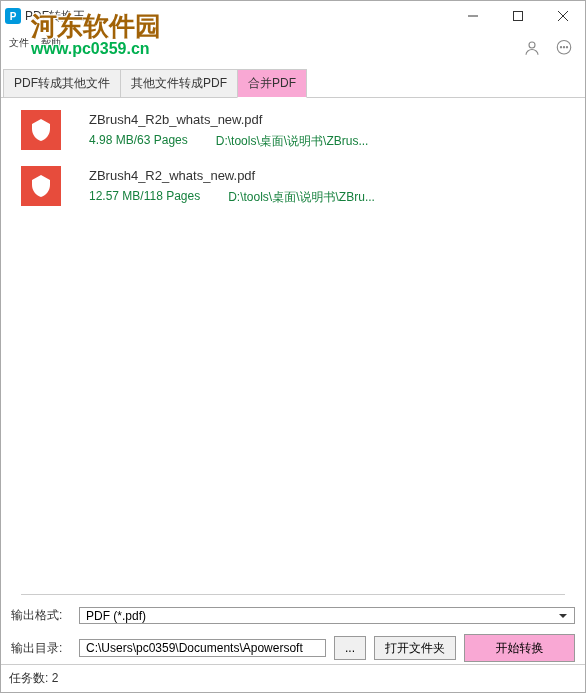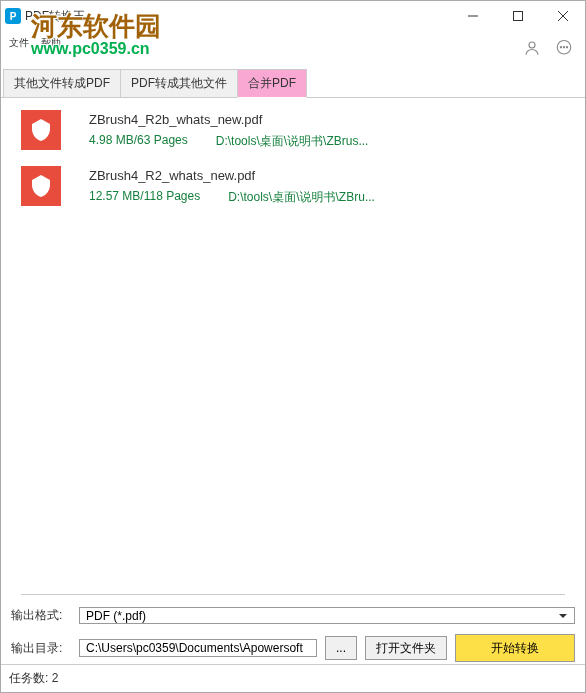--- a/index.html
+++ b/index.html
@@ -29,21 +29,21 @@
     .file-meta { font-size: 12px; color: #15803d; display: flex; gap: 28px; }
     .bottom-panel { position: absolute; bottom: 20px; left: 0; right: 0; padding: 0 10px; }
     .form-row { display: flex; align-items: center; margin-bottom: 10px; gap: 8px; }
     .form-label { font-size: 12px; width: 60px; }
     .select { flex: 1; height: 17px; border: 1px solid #999; font-size: 12px; padding: 0 6px; background: #fff; appearance: none; position: relative; }
     .select-wrap { flex: 1; position: relative; display: flex; }
     .select-wrap::after { content: ""; position: absolute; right: 8px; top: 50%; margin-top: -2px; border: 4px solid transparent; border-top-color: #333; pointer-events: none; }
     .path-input { flex: 1; height: 18px; border: 1px solid #999; font-size: 12px; padding: 0 6px; }
     .btn { height: 24px; padding: 0 10px; border: 1px solid #999; background: #f0f0f0; font-size: 12px; cursor: pointer; }
     .btn-browse { width: 32px; padding: 0; }
-    .btn-convert { width: 120px; height: 28px; background: #fde047; }
+    .btn-convert { width: 111px; height: 28px; background: #f9a8d4; }
     .statusbar { position: absolute; bottom: 0; left: 0; right: 0; height: 28px; border-top: 1px solid #ccc; display: flex; align-items: center; padding: 0 8px; font-size: 12px; background: #fff; }
     .separator { height: 1px; background: #ccc; margin: 8px 10px 12px; }
   </style>
 </head>
 <body>
 
 <div class="titlebar">
   <div class="app-icon">P</div>
   <span class="app-title">PDF转换王</span>
   <div class="win-controls">
@@ -83,22 +83,22 @@
     </svg>
   <svg viewBox="0 0 24 24">
       <circle cx="12" cy="11" r="9"></circle>
       <circle cx="8" cy="11" r="0.8" fill="#888"></circle>
       <circle cx="12" cy="11" r="0.8" fill="#888"></circle>
       <circle cx="16" cy="11" r="0.8" fill="#888"></circle>
     </svg>
 </div>
 
 <div class="tabs">
+  <div class="tab">PDF转成其他文件</div>
   <div class="tab">其他文件转成PDF</div>
-  <div class="tab">PDF转成其他文件</div>
   <div class="tab active">合并PDF</div>
 </div>
 
 <div class="file-list">
   <div class="file-item">
     <div class="file-icon">
       <svg viewBox="0 0 24 24">
           <path d="M12 1 L3 6 v5 c0 5.5 3.8 10.7 9 12 5.2-1.3 9-6.5 9-12V6l-9-5z M6 12l4 4 8-8-1.4-1.4L10 13.2l-2.6-2.6L6 12z"></path>
         </svg>
     </div>

